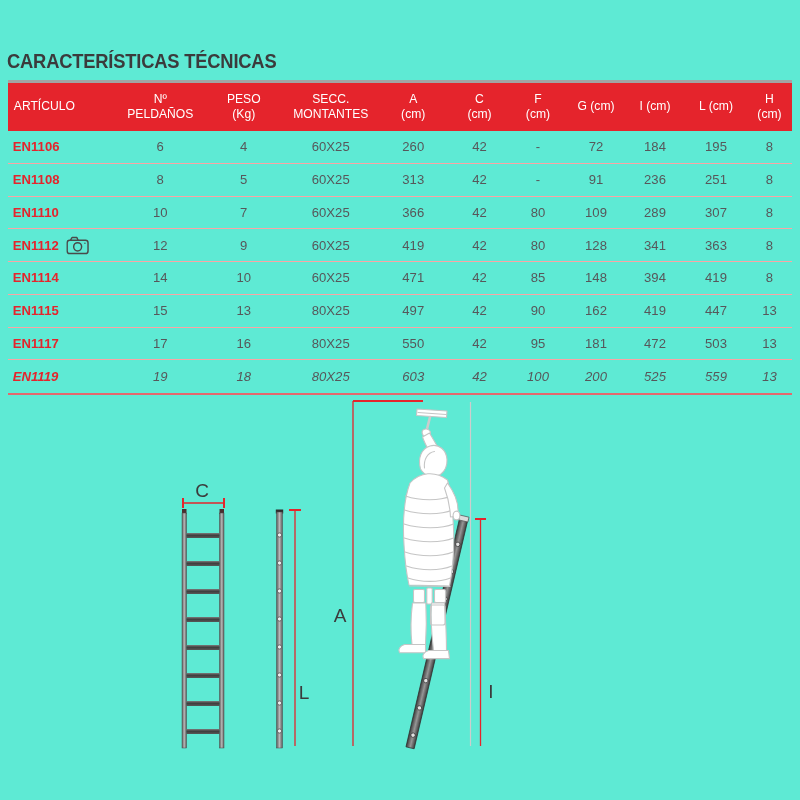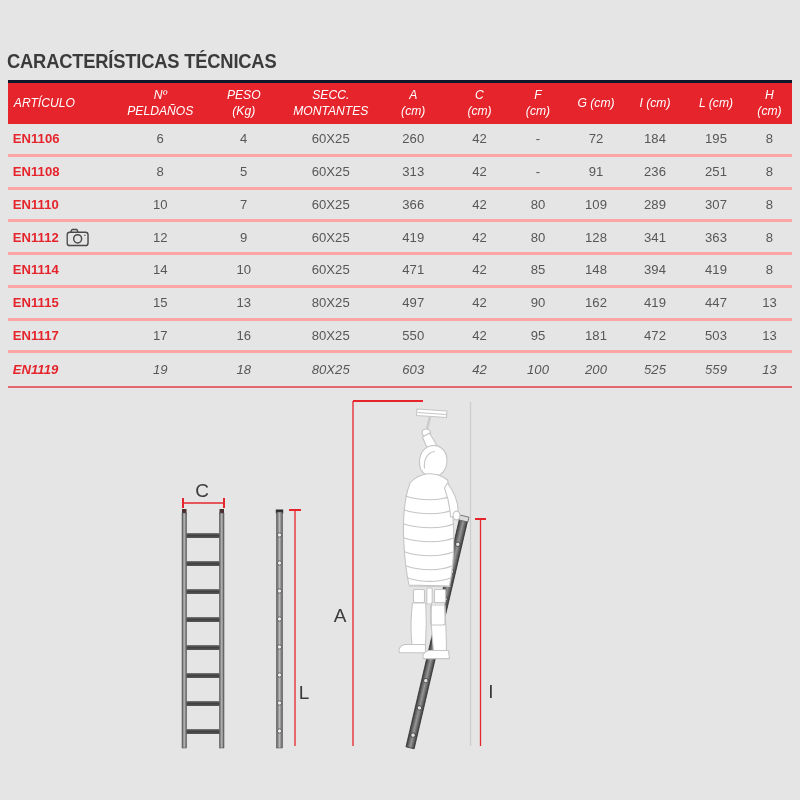--- a/index.html
+++ b/index.html
@@ -1,53 +1,52 @@
 <!DOCTYPE html>
 <html><head>
 <meta charset="utf-8">
 <style>
   * { margin: 0; padding: 0; box-sizing: border-box; }
   html, body { width: 800px; height: 800px; background: #ffffff; }
   body { font-family: "Liberation Sans", sans-serif; position: relative; overflow: hidden; }
 
-  .page { position: relative; width: 800px; height: 800px; background: #e5e5e5; }
+  .page { position: relative; width: 800px; height: 800px; background: #5eead4; }
 
   .page-title {
     position: absolute; left: 7px; top: 50px;
     font-size: 19.5px; font-weight: bold; color: #3b3b3c;
     letter-spacing: -0.2px;
     transform: scaleX(0.94); transform-origin: left center;
     white-space: nowrap;
   }
 
   .spec-table { position: absolute; left: 8px; top: 80px; width: 784px; }
 
   .t-head {
     display: grid;
     grid-template-columns: 112px 80.5px 85.5px 89.5px 74.5px 59px 58px 58px 60px 62px 45px;
     background: #e5242c;
-    border-top: 3px solid #0f172a;
-    height: 44px;
+    border-top: 3px solid #a3a3a3;
+    height: 51px;
     align-items: center;
-    font-style: italic;
   }
   .th {
     color: #ffffff; font-size: 12.5px; line-height: 1.22;
     text-align: center; font-weight: normal;
     transform: scaleX(0.97); transform-origin: center;
   }
   .th.first { text-align: left; padding-left: 6px; transform-origin: left center; }
 
   .t-body { border-bottom: 2px solid #e4686d; }
   .t-row {
     display: grid;
     grid-template-columns: 112px 80.5px 85.5px 89.5px 74.5px 59px 58px 58px 60px 62px 45px;
     height: 32.75px;
     align-items: center;
-    border-bottom: 3px solid #fca5a5;
+    border-bottom: 1px solid #fca5a5;
   }
   .t-row:last-child { border-bottom: none; font-style: italic; }
 
   .td {
     text-align: center; font-size: 13.5px; color: #57575a;
     transform: scaleX(0.97); transform-origin: center;
   }
   .td.articulo {
     display: flex; align-items: center; gap: 8px;
     text-align: left; padding-left: 5px;

